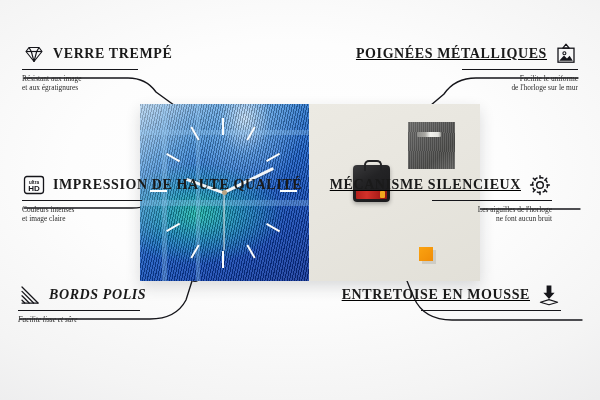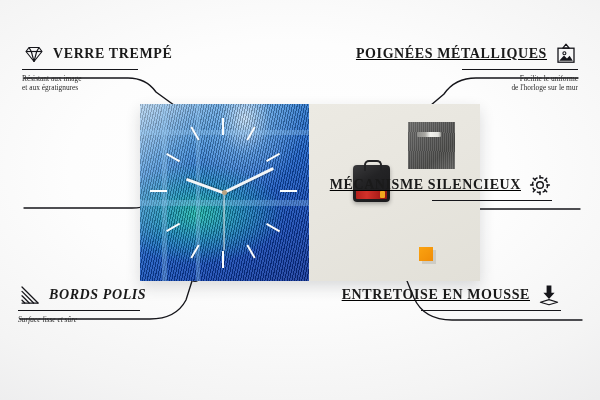--- a/index.html
+++ b/index.html
@@ -175,37 +175,51 @@
         </g>
       </svg>
       <div class="title">VERRE
 TREMPÉ</div>
     </div>
     <div class="rule"></div>
     <div class="desc">Résistant aux image
 et aux égratignures</div>
   </div>
 
+  <div class="feat left" style="left:22px;top:173px;width:120px;">
+    <div class="head">
+      <svg class="ico" viewBox="0 0 24 24">
+        <rect x="2.5" y="3.5" width="19" height="17" rx="2.4" fill="none" stroke="#15151a" stroke-width="1.3"></rect>
+        <text x="12" y="11" text-anchor="middle" font-family="Liberation Sans, sans-serif" font-size="4.6" font-weight="bold" fill="#15151a">ultra</text>
+        <text x="12" y="18.2" text-anchor="middle" font-family="Liberation Sans, sans-serif" font-size="8" font-weight="bold" fill="#15151a">HD</text>
+      </svg>
+      <div class="title">IMPRESSION DE
+HAUTE QUALITÉ</div>
+    </div>
+    <div class="rule"></div>
+    <div class="desc">Couleurs intenses
+et image claire</div>
+  </div>
 
   <div class="feat left" style="left:18px;top:283px;width:122px;font-style:italic;">
     <div class="head">
       <svg class="ico" viewBox="0 0 24 24">
         <g stroke="#15151a" stroke-width="1.25" stroke-linecap="round">
           <path d="M4 4 L20 20"></path>
             <path d="M4 8.4 L15.6 20"></path>
             <path d="M4 12.8 L11.2 20"></path>
             <path d="M4 17.2 L6.8 20"></path>
         </g>
         <path d="M4 20 H20" stroke="#15151a" stroke-width="1.25" stroke-linecap="round"></path>
       </svg>
       <div class="title">BORDS
 POLIS</div>
     </div>
     <div class="rule"></div>
-    <div class="desc">Surface lisse et sûre</div>
+    <div class="desc">Facilite lisse et sûre</div>
   </div>
 
   <div class="feat right" style="left:462px;top:42px;width:116px;">
     <div class="head">
       <div class="title">POIGNÉES
 MÉTALLIQUES</div>
       <svg class="ico" viewBox="0 0 24 24">
         <path d="M12 2.2 L15.2 6.2 H8.8 Z" fill="none" stroke="#15151a" stroke-width="1.2" stroke-linejoin="round"></path>
         <rect x="4" y="6.2" width="16" height="14" fill="none" stroke="#15151a" stroke-width="1.3"></rect>
         <circle cx="10.4" cy="11.2" r="1.5" fill="none" stroke="#15151a" stroke-width="1.1"></circle>
@@ -224,20 +238,22 @@
       <svg class="ico" viewBox="0 0 24 24">
         <g fill="none" stroke="#15151a" stroke-width="1.45" stroke-linecap="round" stroke-linejoin="round">
           <circle cx="12" cy="12" r="3.3"></circle>
           <path d="M12 2.6 v2.6 M12 18.8 v2.6 M2.6 12 h2.6 M18.8 12 h2.6
                    M5.3 5.3 l1.9 1.9 M16.8 16.8 l1.9 1.9 M18.7 5.3 l-1.9 1.9 M7.2 16.8 l-1.9 1.9"></path>
           <circle cx="12" cy="12" r="7.6" stroke-dasharray="2.6 3.4"></circle>
         </g>
       </svg>
     </div>
     <div class="rule"></div>
+    <div class="desc">Les aiguilles de l'horloge
+ne font aucun bruit</div>
   </div>
 
   <div class="feat right" style="left:421px;top:283px;width:140px;">
     <div class="head">
       <div class="title">ENTRETOISE
 EN MOUSSE</div>
       <svg class="ico" viewBox="0 0 24 24">
         <path d="M9.6 2.6 h4.8 v7.2 h3.2 L12 16 L6.4 9.8 h3.2 Z" fill="#15151a"></path>
         <path d="M12 16.6 L20.6 19.2 L12 21.8 L3.4 19.2 Z" fill="none" stroke="#15151a" stroke-width="1.2" stroke-linejoin="round"></path>
       </svg>

